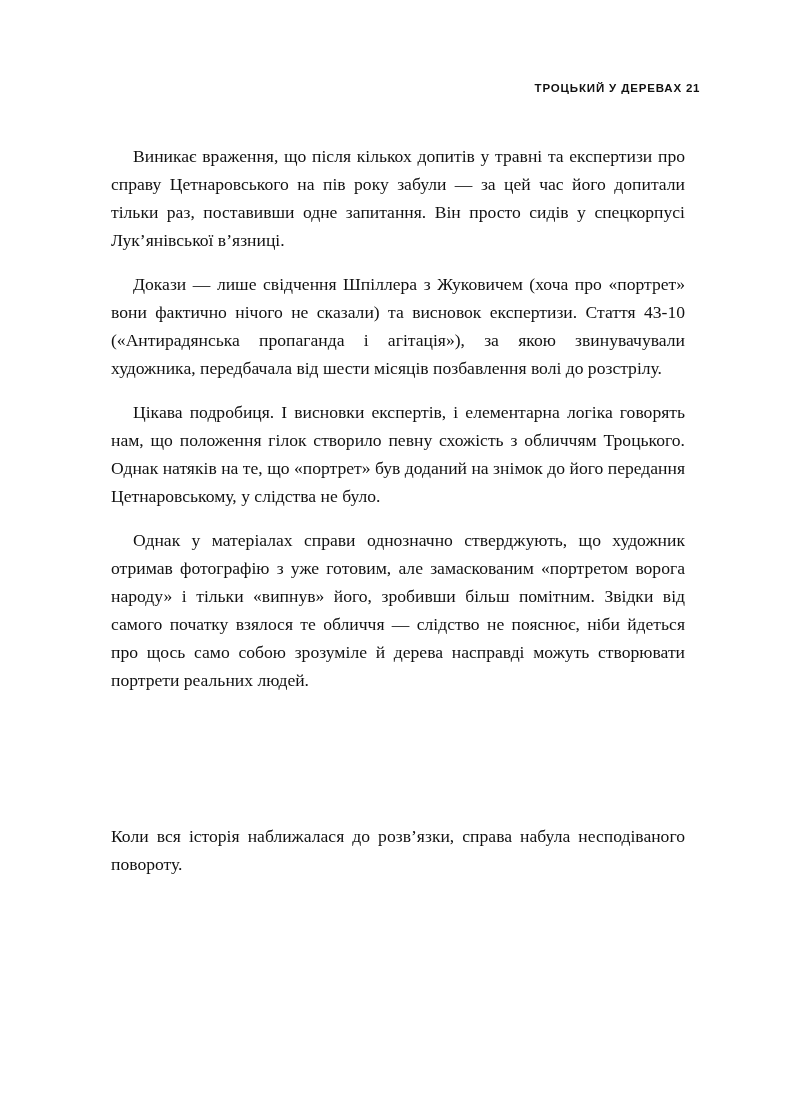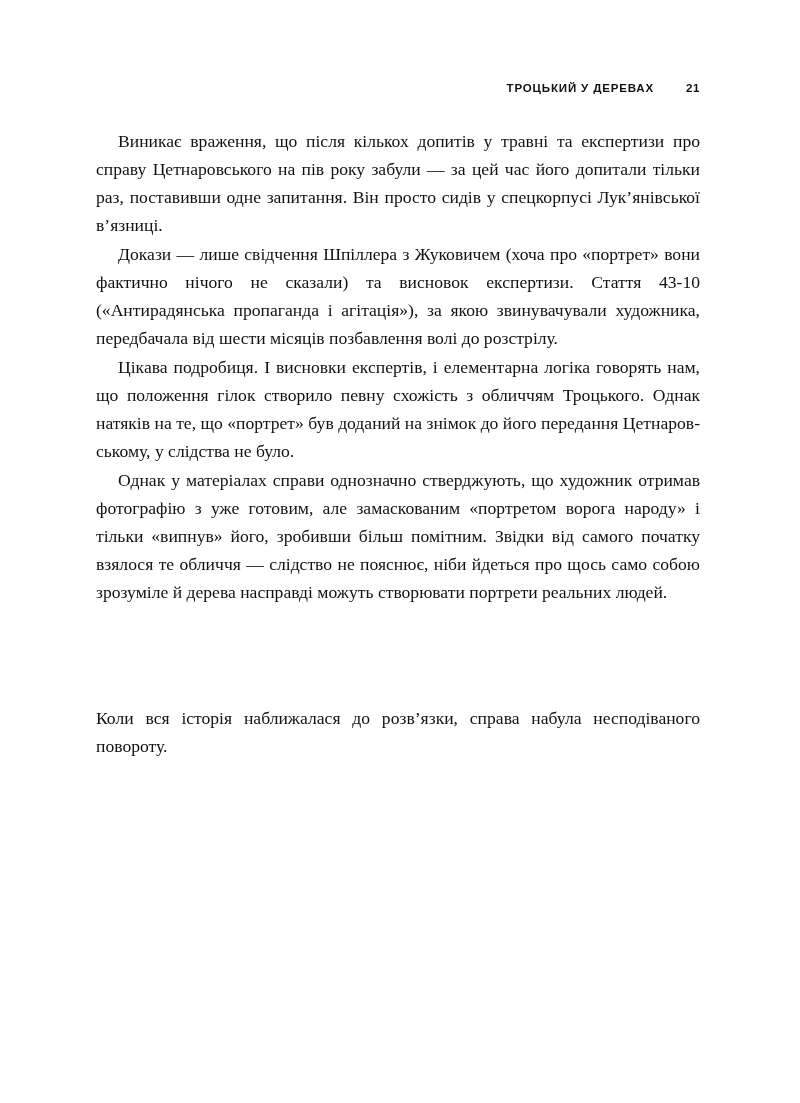--- a/index.html
+++ b/index.html
@@ -27,42 +27,41 @@
     height: 16px;
     display: flex;
     justify-content: flex-end;
     align-items: baseline;
     font-family: "Liberation Sans", sans-serif;
     font-weight: bold;
     font-size: 11.5px;
     letter-spacing: 0.85px;
     color: #111111;
     white-space: nowrap;
-    gap: 14px;
   }
 
   .running-header .header-title {
     text-transform: uppercase;
   }
 
   .running-header .header-page-number {
-    margin-left: 18px;
+    margin-left: 4px;
     letter-spacing: 0.6px;
   }
 
   
   .text-column {
     position: absolute;
     left: 95px;
     top: 126px;
     width: 606px;
   }
 
   p.body-paragraph {
-    margin: 1px;
+    margin: 16px;
     font-family: "Liberation Serif", "DejaVu Serif", serif;
     font-size: 17.6px;
     line-height: 28px;
     color: #111111;
     text-align: justify;
     text-justify: inter-word;
     text-indent: 22px;
     hyphens: manual;
     -webkit-hyphens: manual;
   }

